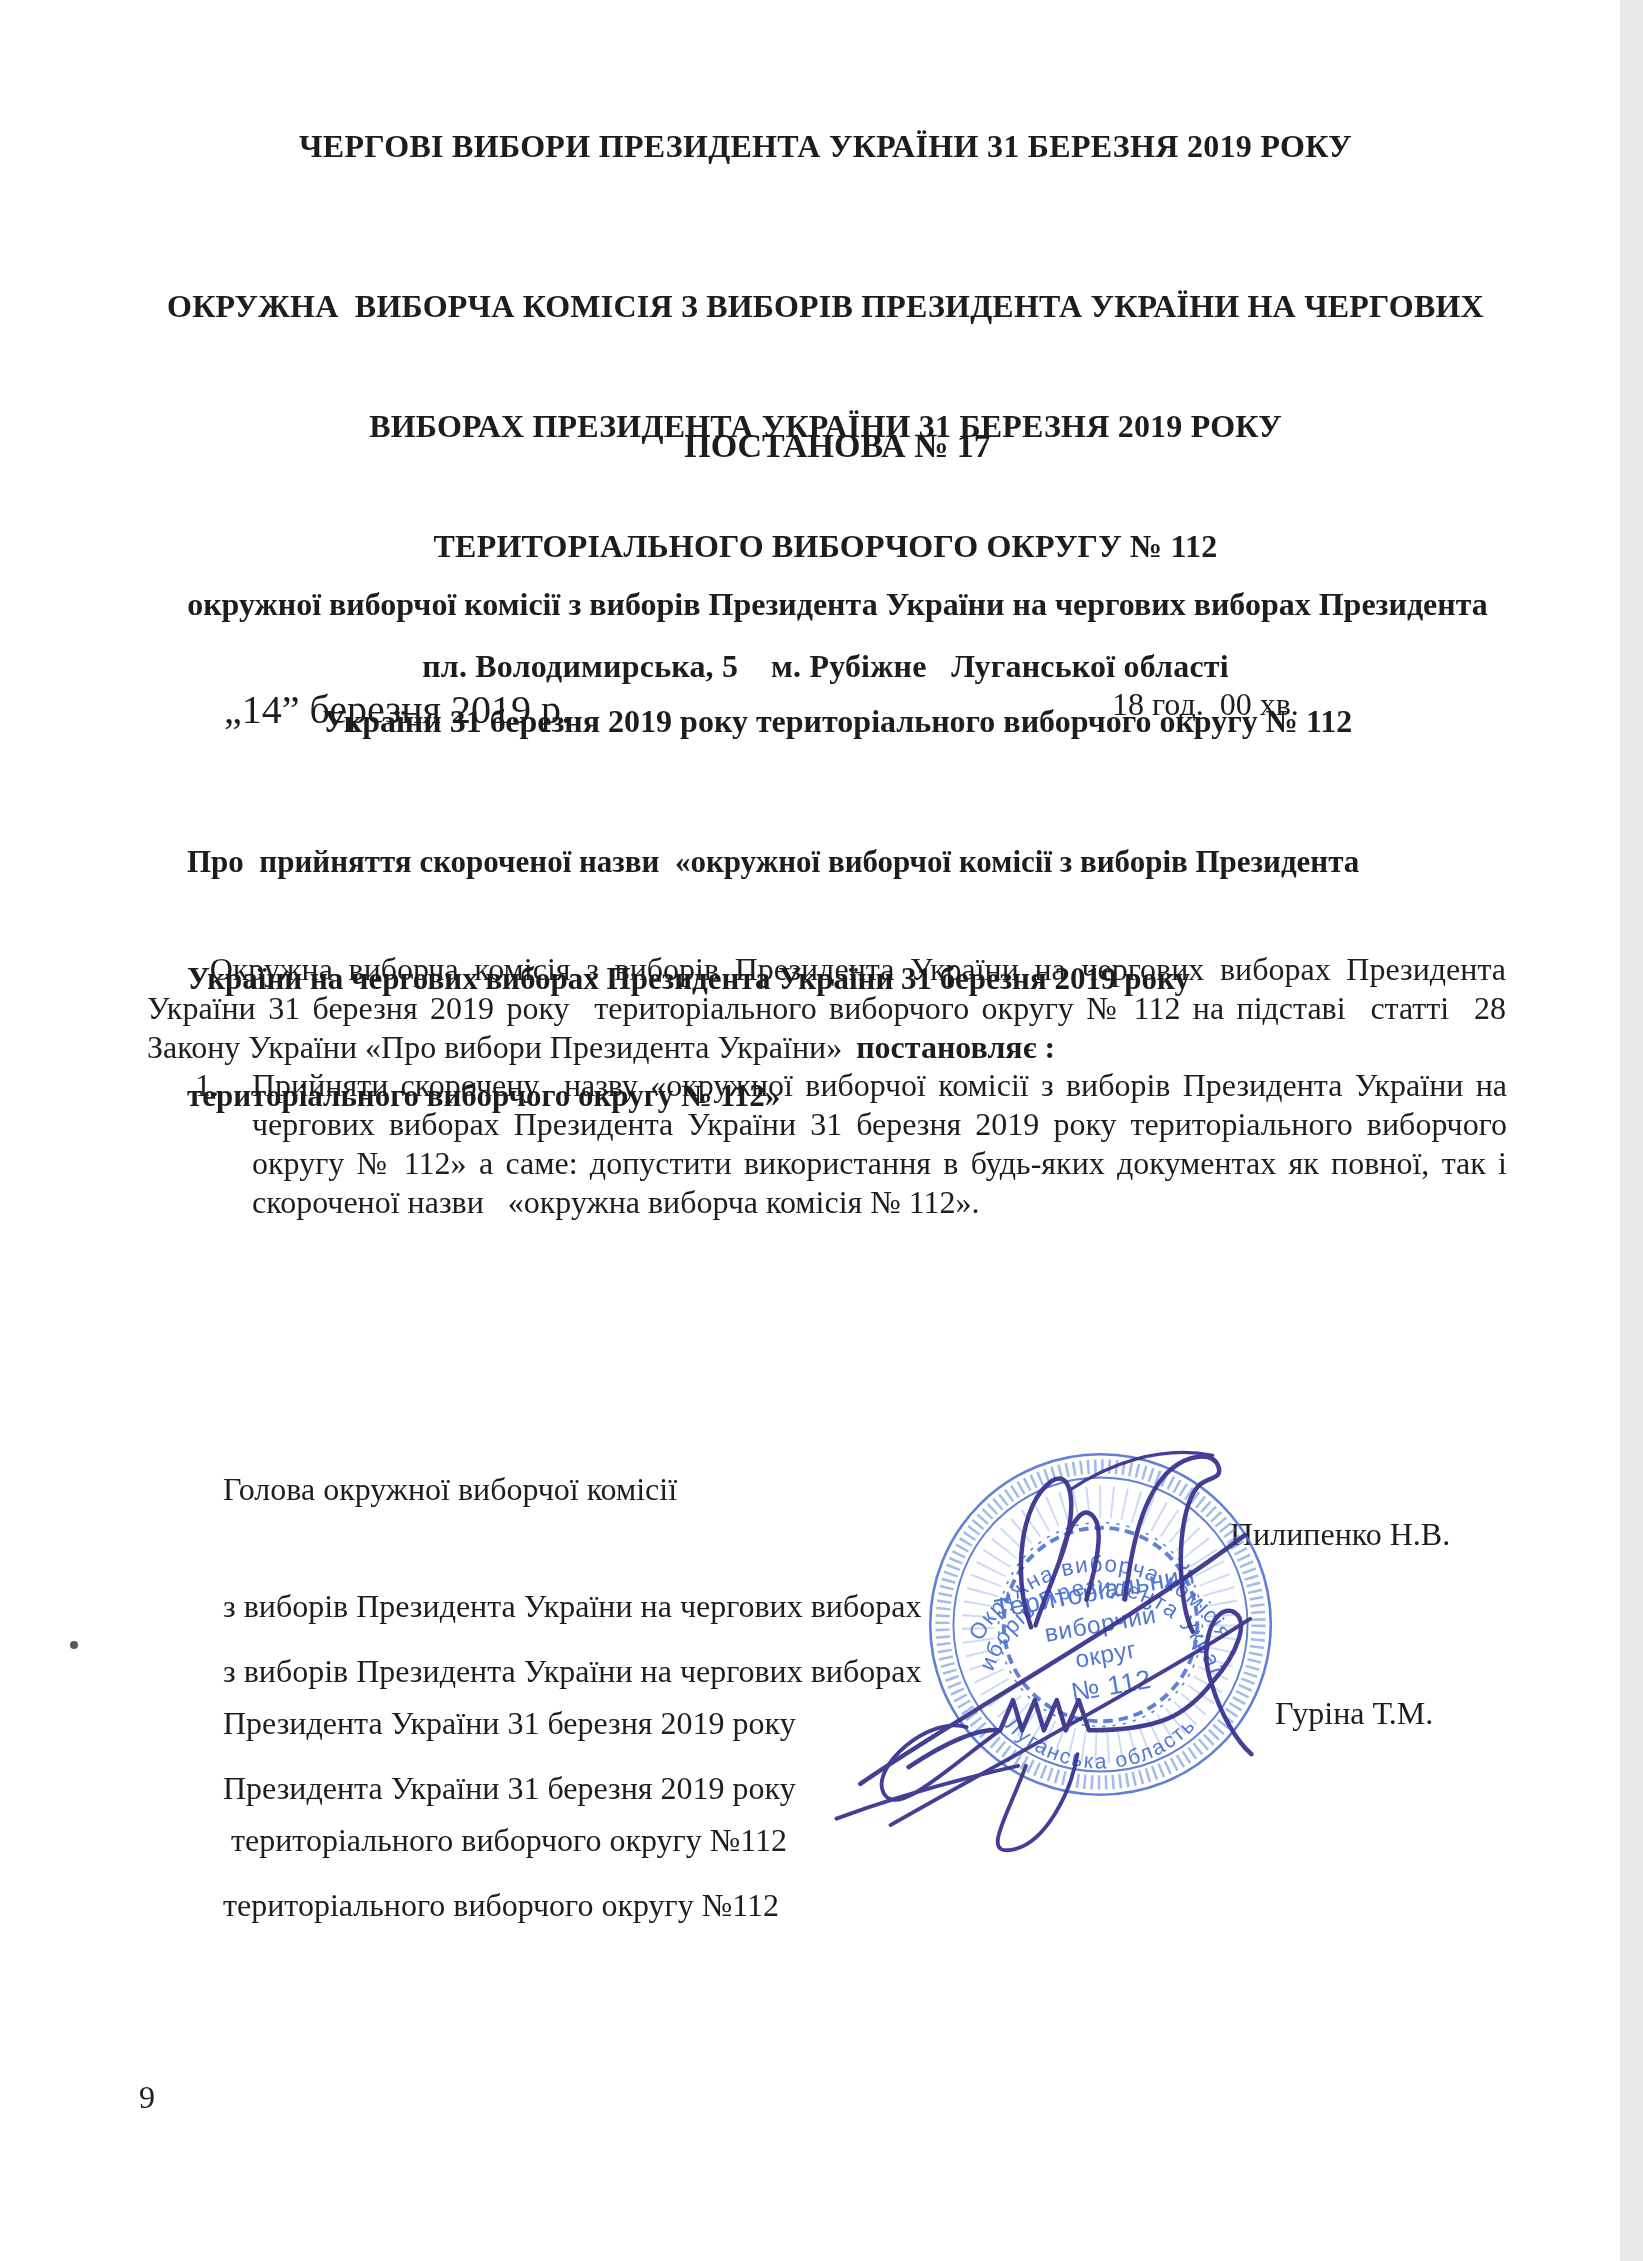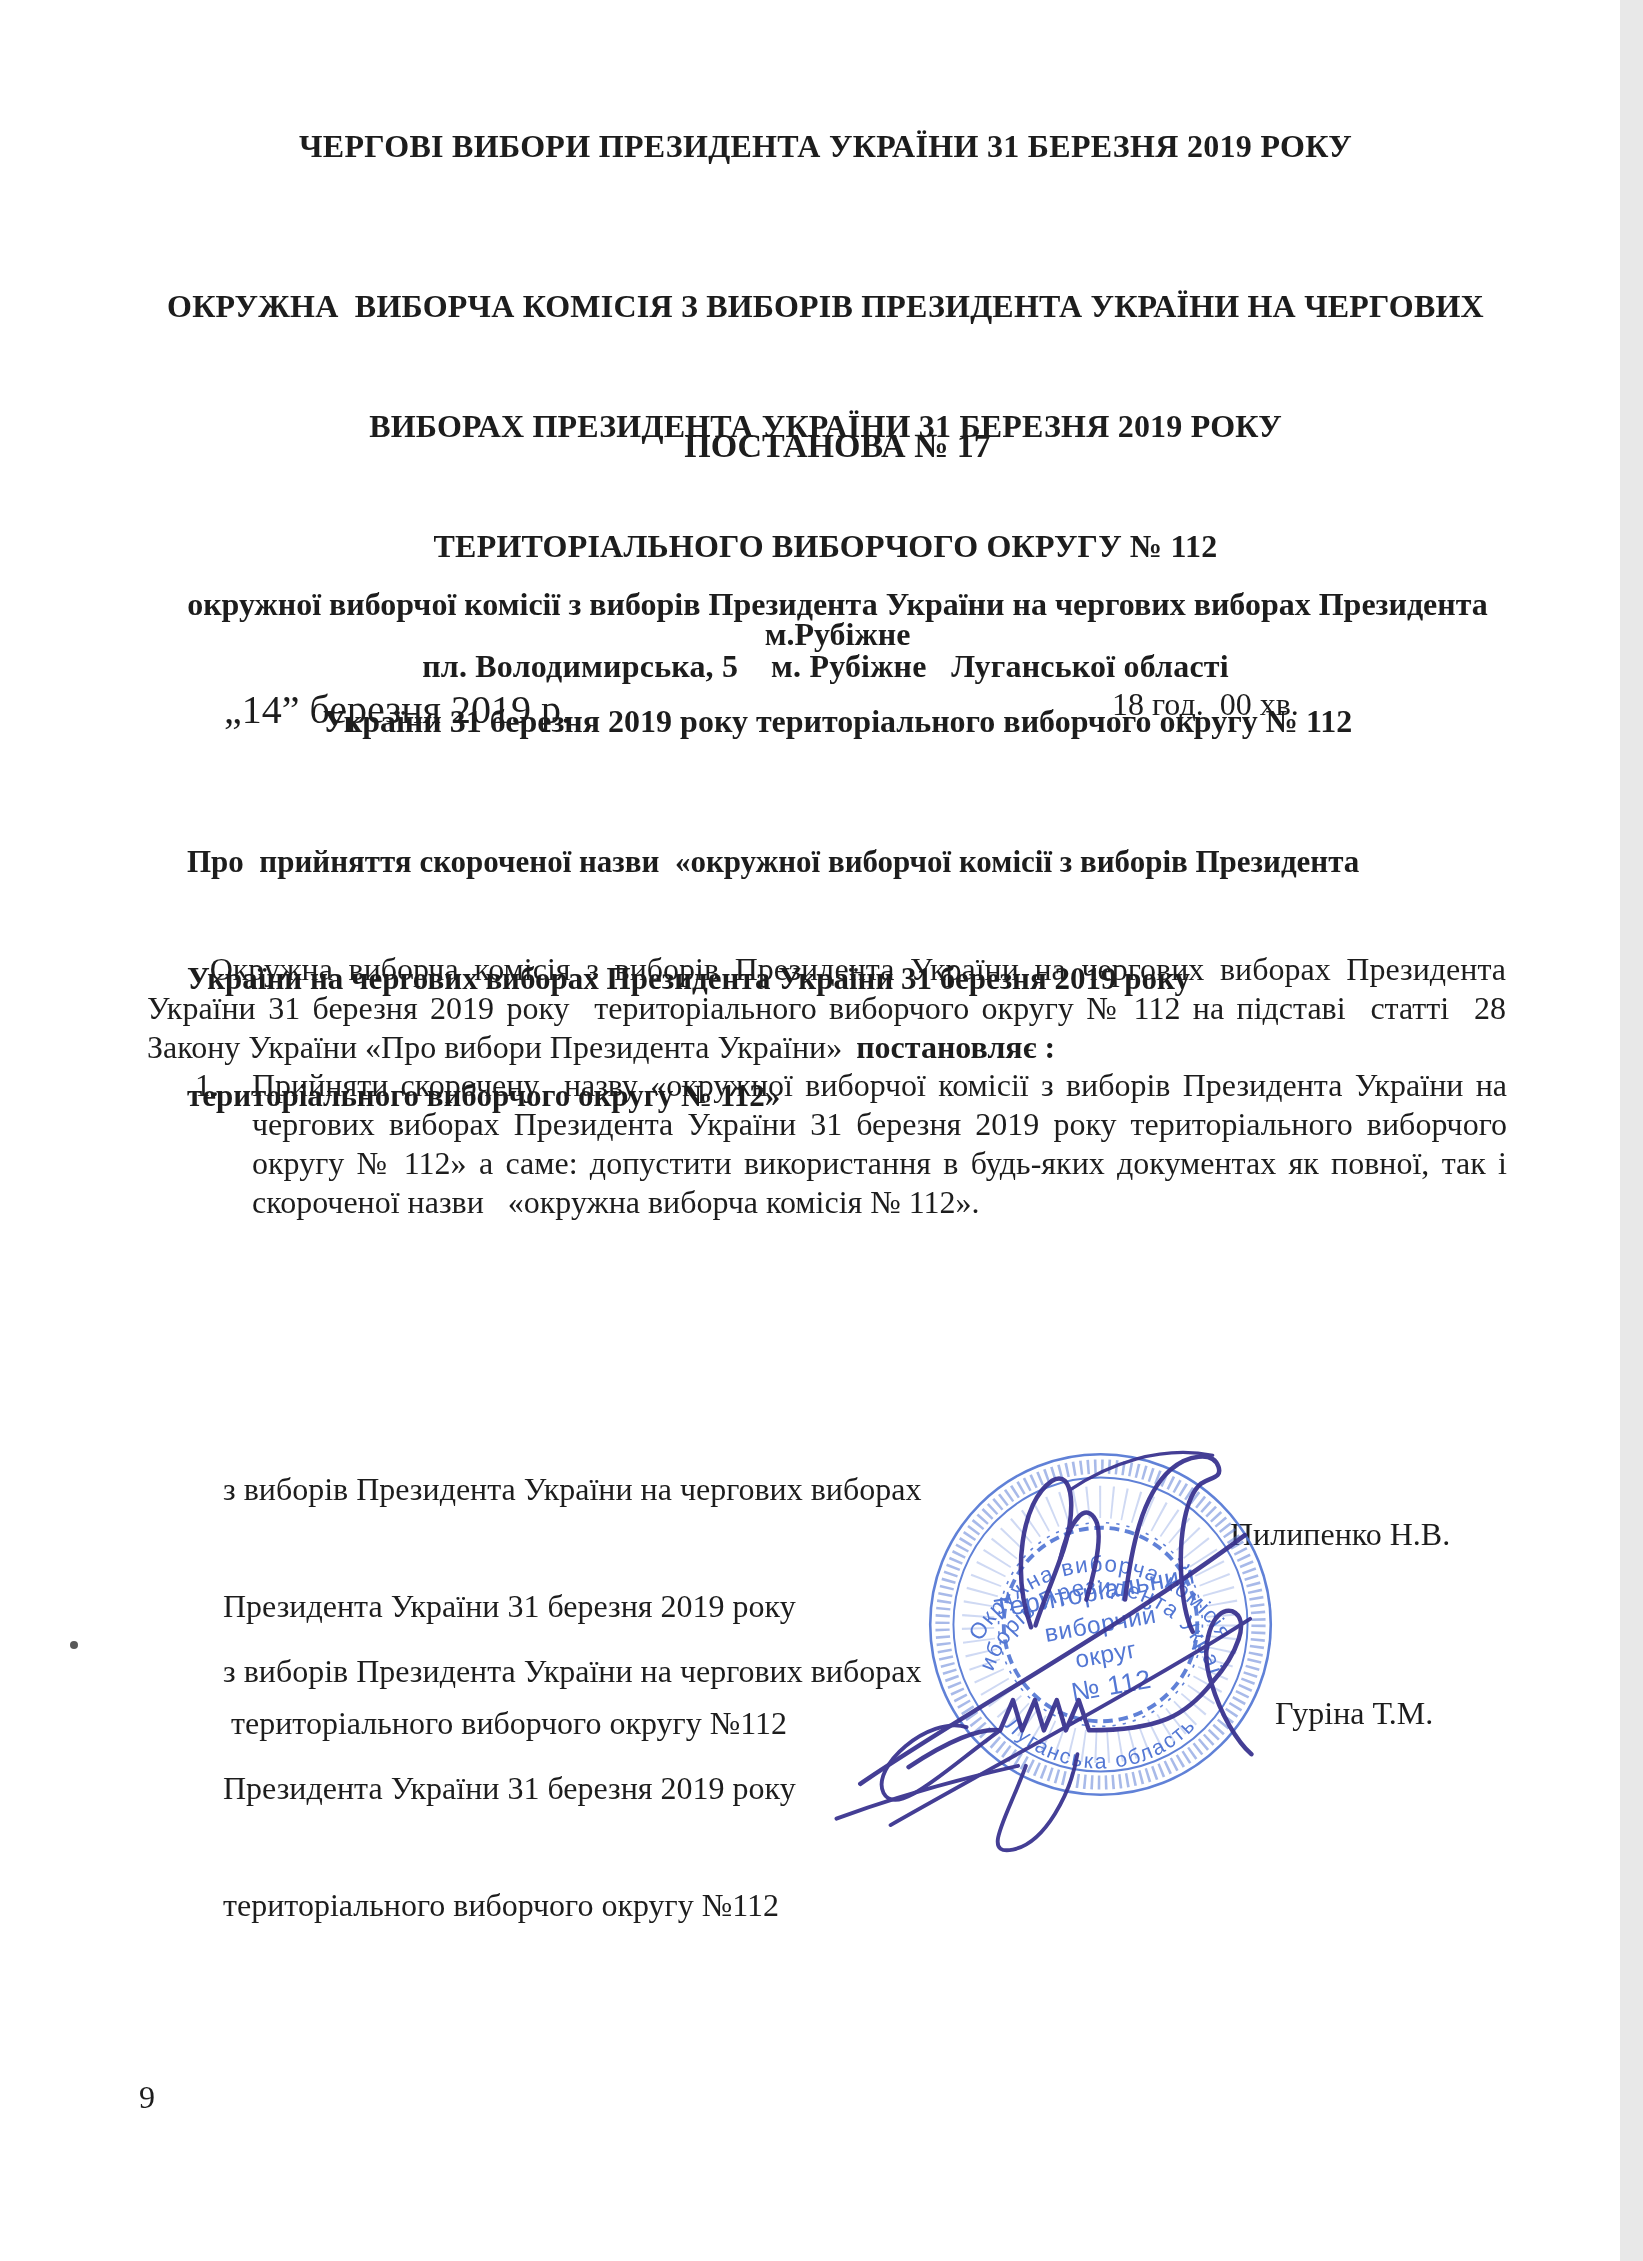--- a/index.html
+++ b/index.html
@@ -96,41 +96,41 @@
     <div>пл. Володимирська, 5    м. Рубіжне   Луганської області</div>
   </div>
 
   <div class="txt decree-title">ПОСТАНОВА № 17</div>
 
   <div class="txt decree-subtitle">
     <div>окружної виборчої комісії з виборів Президента України на чергових виборах Президента</div>
     <div>України 31 березня 2019 року територіального виборчого округу № 112</div>
   </div>
 
-  <div class="txt place-line">м.Рубіжне</div>
 
   <div class="txt date-line">„14” березня 2019 р.</div>
   <div class="txt time-line">18 год.  00 хв.</div>
 
   <div class="txt subject">
     <div>Про  прийняття скороченої назви  «окружної виборчої комісії з виборів Президента</div>
     <div>України на чергових виборах Президента України 31 березня 2019 року</div>
     <div>територіального виборчого округу № 112»</div>
   </div>
 
   <div class="txt preamble">
     <span>Окружна виборча комісія з виборів Президента України на чергових виборах Президента України 31 березня 2019 року  територіального виборчого округу № 112 на підставі  статті  28 Закону України «Про вибори Президента України»</span><span class="verb">постановляє :</span>
   </div>
 
   <div class="txt item">
     <div class="num">1.</div>
     <div class="body">Прийняти скорочену  назву «окружної виборчої комісії з виборів Президента України на чергових виборах Президента України 31 березня 2019 року територіального виборчого округу № 112» а саме: допустити використання в будь-яких документах як повної, так і скороченої назви   «окружна виборча комісія № 112».</div>
   </div>
 
   <div class="txt sig-role sig-1">
+    <div>Голова окружної виборчої комісії</div>
     <div>з виборів Президента України на чергових виборах</div>
     <div>Президента України 31 березня 2019 року</div>
     <div> територіального виборчого округу №112</div>
   </div>
   <div class="txt sig-name name-1">Пилипенко Н.В.</div>
 
   <div class="txt sig-role sig-2">
     <div>з виборів Президента України на чергових виборах</div>
     <div>Президента України 31 березня 2019 року</div>
     <div>територіального виборчого округу №112</div>

